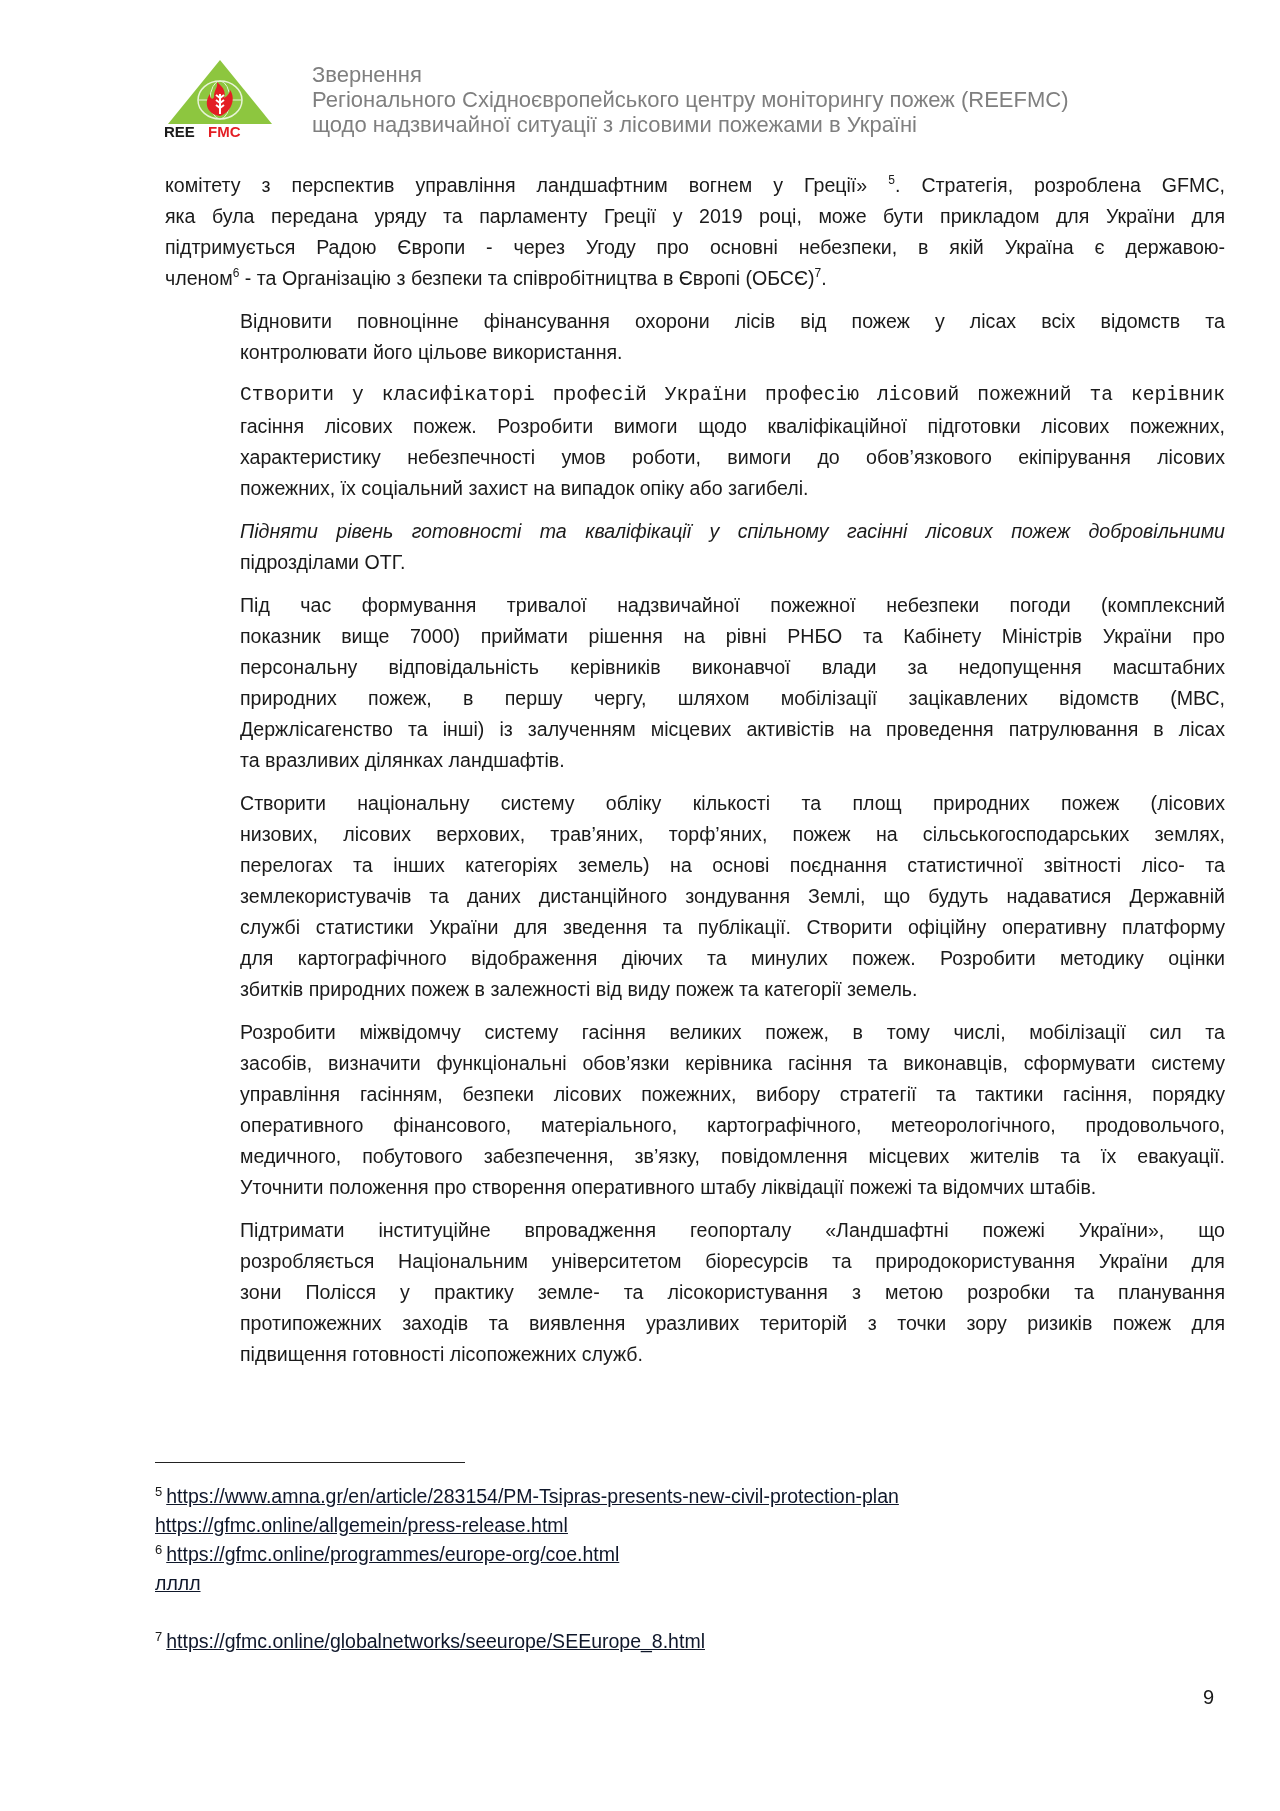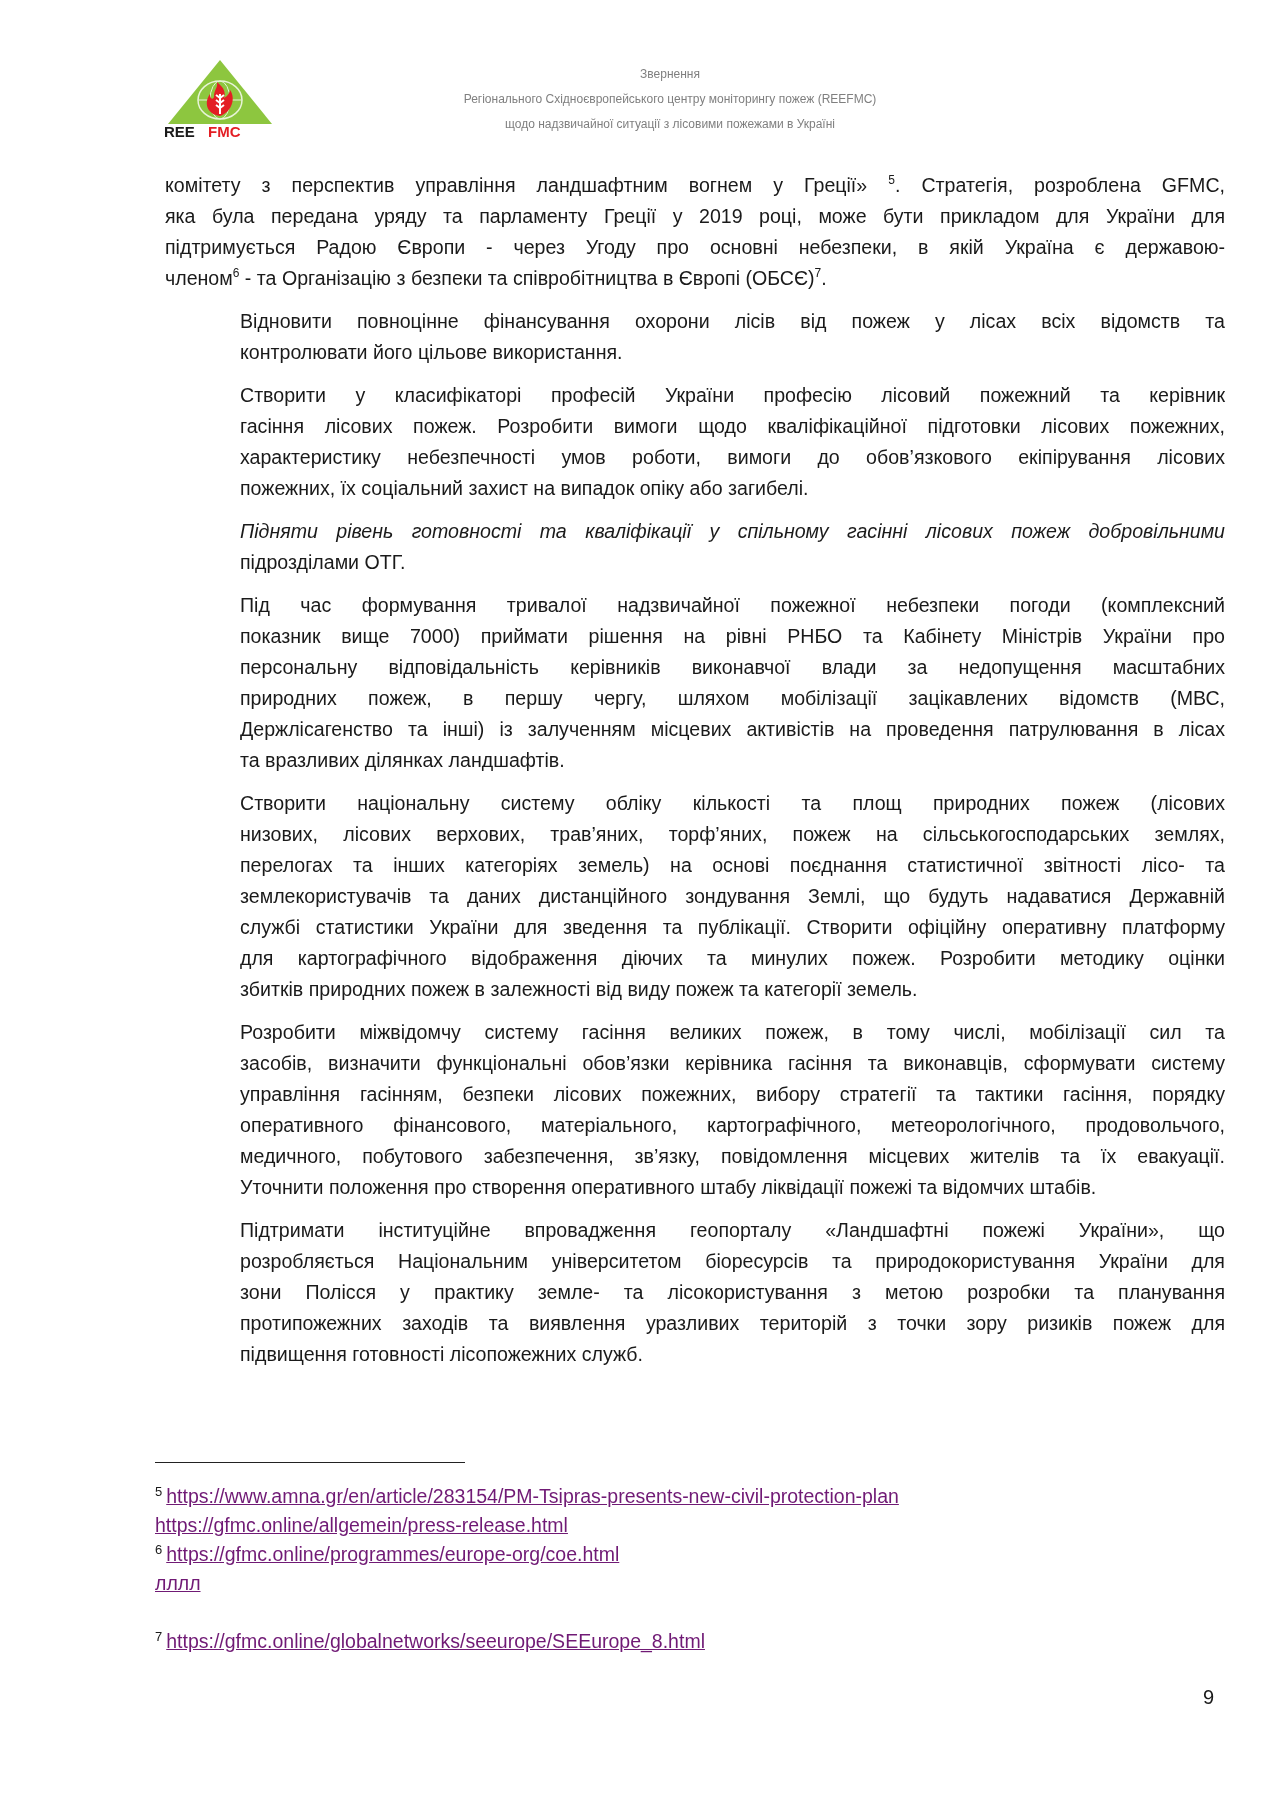--- a/index.html
+++ b/index.html
@@ -1,31 +1,31 @@
 <!DOCTYPE html>
 <html><head>
   <meta charset="utf-8">
   <style>
     html, body { margin: 0; padding: 0; background: #ffffff; }
     body { width: 1280px; height: 1811px; position: relative; overflow: hidden;
            font-family: "Liberation Sans", "DejaVu Sans", sans-serif; color: #1a1a1a; }
     .header { position: absolute; left: 0; top: 0; width: 1280px; height: 150px; }
     .logo { position: absolute; left: 160px; top: 58px; width: 120px; height: 82px; }
-    .header-text { position: absolute; left: 300px; width: 740px; top: 62px; text-align: center;
-                   color: #7f7f7f; font-size: 12px; line-height: 25px; }
+    .header-text { position: absolute; left: 312px; width: 740px; top: 62px; 
+                   color: #7f7f7f; font-size: 22px; line-height: 25px; }
     .header-text div { white-space: nowrap; }
     .body { position: absolute; left: 155px; top: 170px; width: 1070px; }
     .para { font-size: 19.6px; line-height: 31px; text-align: justify; margin: 0 0 12px 10px; }
     .para.indent { text-indent: 75px; }
     .para .line { display: block; text-align: justify; text-align-last: justify; white-space: nowrap; }
     .para .line.last { text-align-last: left; }
     sup { font-size: 12px; vertical-align: super; line-height: 0; }
     .fn-rule { position: absolute; left: 155px; top: 1462px; width: 310px; height: 0; border-top: 1.5px solid #222; }
     .footnotes { position: absolute; left: 155px; top: 1482px; width: 1000px; font-size: 19.5px; line-height: 29px; }
-    .footnotes a { color: #701a75; text-decoration: underline; }
+    .footnotes a { color: #0f172a; text-decoration: underline; }
     .fn-num { font-size: 13px; vertical-align: super; line-height: 0; color: #1a1a1a; margin-right: 4px; }
     .fn-gap { height: 29px; }
     .page-number { position: absolute; left: 1203px; top: 1686px; font-size: 20px; color: #1a1a1a; }
   </style>
 </head>
 <body>
 
 <div class="header">
   <svg class="logo" viewBox="0 0 120 82">
     <polygon points="60,2 112,66 8,66" fill="#8dc63f"></polygon>
@@ -49,21 +49,21 @@
       <span class="line"><span>комітету з перспектив управління ландшафтним вогнем у Греції» </span><sup>5</sup><span>. Стратегія, розроблена GFMC,</span></span>
       <span class="line"><span>яка була передана уряду та парламенту Греції у 2019 році, може бути прикладом для України для</span></span>
       <span class="line"><span>підтримується Радою Європи - через Угоду про основні небезпеки, в якій Україна є державою-</span></span>
       <span class="line last"><span>членом</span><sup>6</sup><span>  - та Організацію з безпеки та співробітництва в Європі (ОБСЄ)</span><sup>7</sup><span>.</span></span>
     </div>
     <div class="para indent">
       <span class="line" style="text-indent: 75px;"><span>Відновити повноцінне фінансування охорони лісів від пожеж у лісах всіх відомств та</span></span>
       <span class="line last"><span>контролювати його цільове використання.</span></span>
     </div>
     <div class="para indent">
-      <span class="line" style="text-indent: 75px;"><span>Створити у класифікаторі професій України професію лісовий пожежний та керівник</span></span>
+      <span class="line" style="text-indent: 75px; font-family: Liberation Mono, monospace;"><span>Створити у класифікаторі професій України професію лісовий пожежний та керівник</span></span>
       <span class="line"><span>гасіння лісових пожеж. Розробити вимоги щодо кваліфікаційної підготовки лісових пожежних,</span></span>
       <span class="line"><span>характеристику небезпечності умов роботи, вимоги до обов’язкового екіпірування лісових</span></span>
       <span class="line last"><span>пожежних, їх соціальний захист на випадок опіку або загибелі.</span></span>
     </div>
     <div class="para indent">
       <span class="line" style="text-indent: 75px; font-style: italic;"><span>Підняти рівень готовності та кваліфікації у спільному гасінні лісових пожеж добровільними</span></span>
       <span class="line last"><span>підрозділами ОТГ.</span></span>
     </div>
     <div class="para indent">
       <span class="line" style="text-indent: 75px;"><span>Під час формування тривалої надзвичайної пожежної небезпеки погоди (комплексний</span></span>

